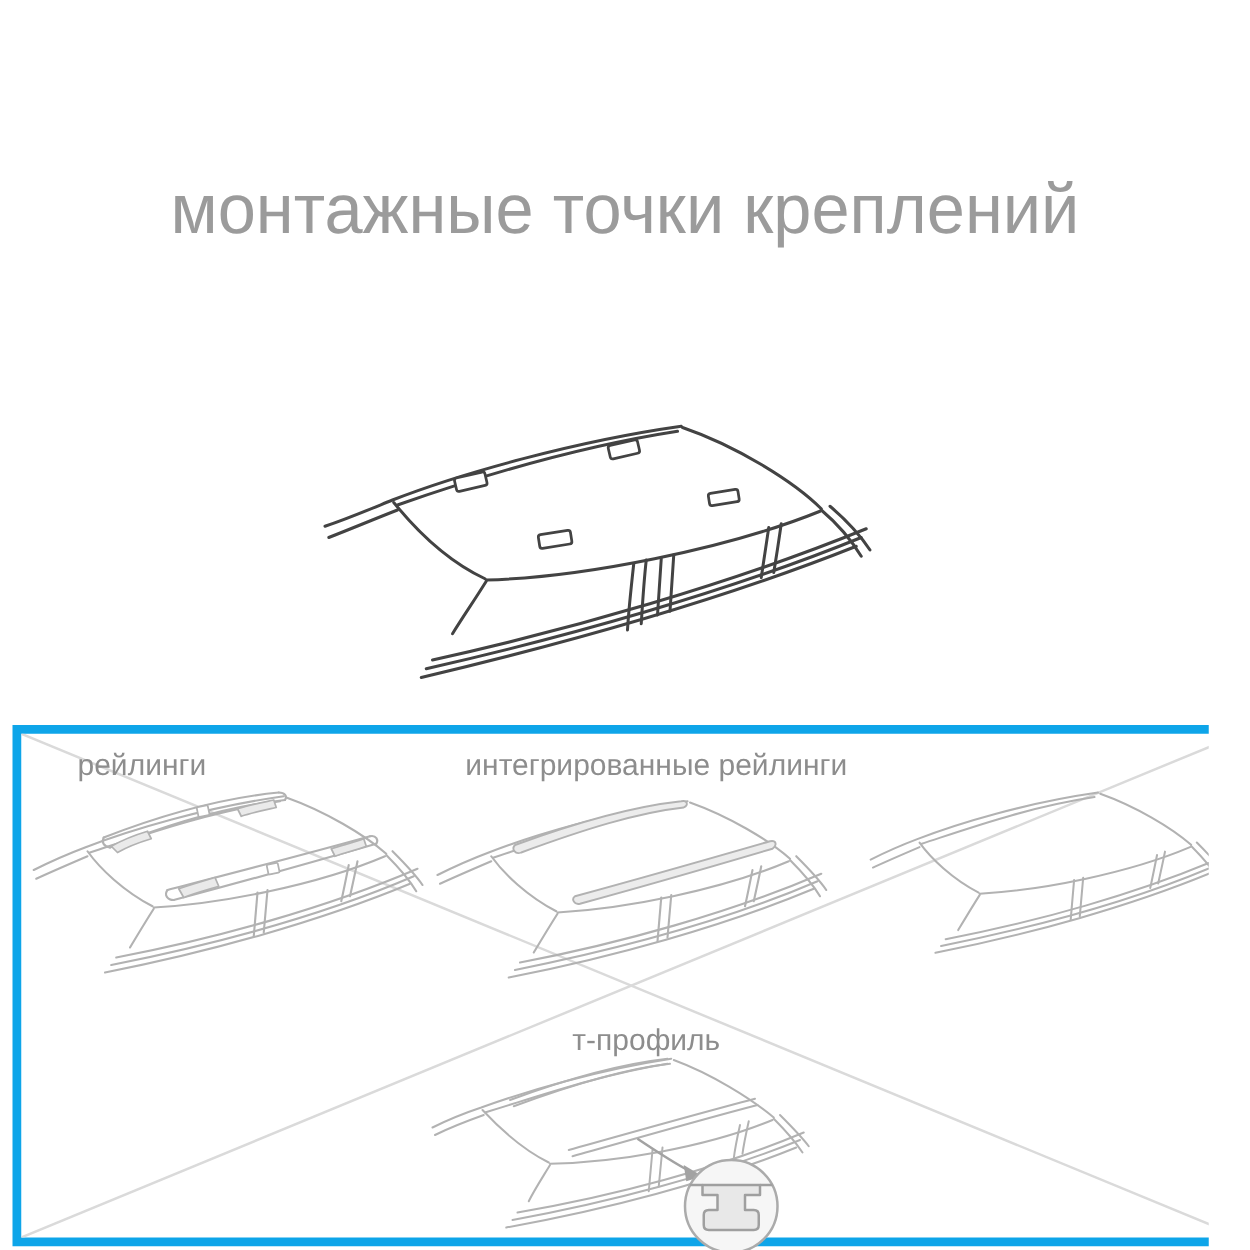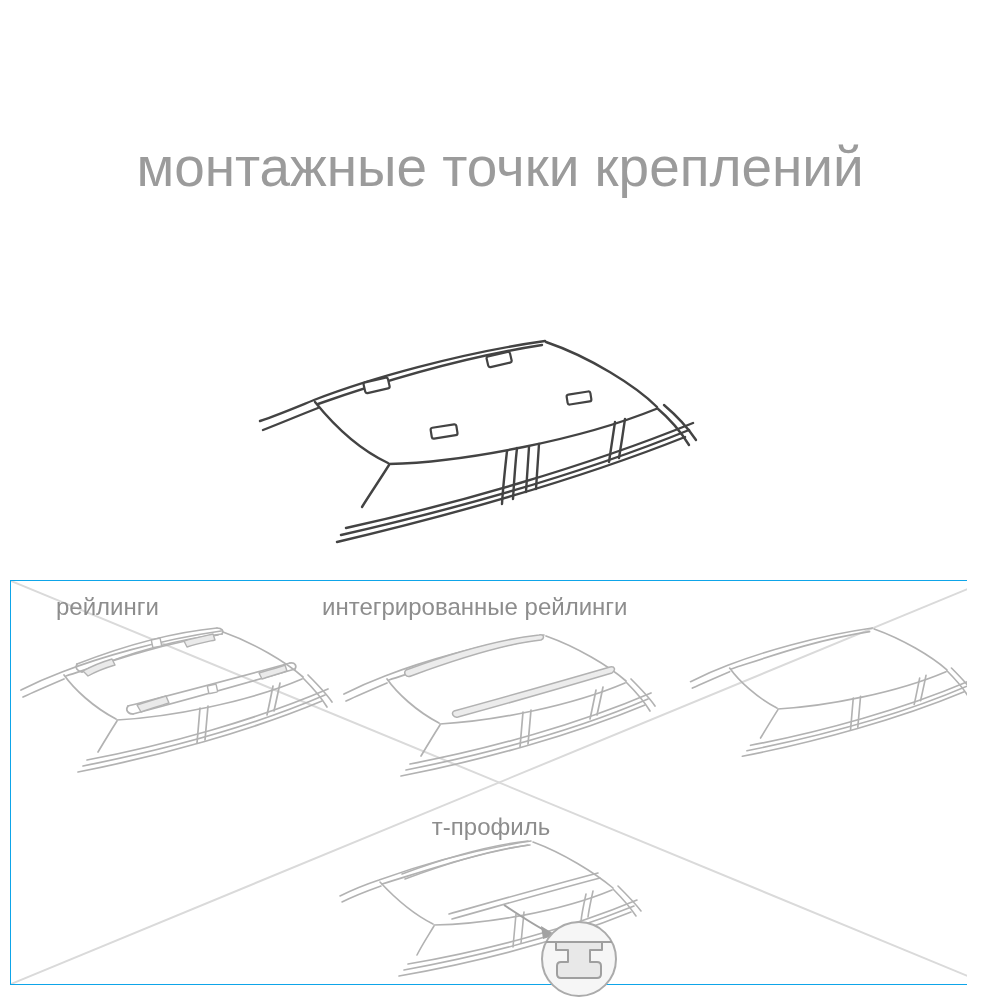--- a/index.html
+++ b/index.html
@@ -3,27 +3,27 @@
 <meta charset="utf-8">
 <style>
   html,body{margin:0;padding:0;background:#ffffff;}
   .canvas{position:relative;width:967px;height:1000px;background:#ffffff;overflow:hidden;
           font-family:"Liberation Sans", sans-serif;}
   .title{position:absolute;left:0;top:136px;width:1000px;text-align:center;
          font-size:56px;line-height:62px;font-weight:400;color:#9b9b9b;
          letter-spacing:0px;transform:scaleX(0.98);margin:0;}
   .main-diagram{position:absolute;left:250px;top:328px;}
   .panel{position:absolute;left:10px;top:580px;width:976px;height:403px;
-         border:1px solid #0ea5e9;background:#ffffff;}
+         border:7px solid #0ea5e9;background:#ffffff;}
   .cross{position:absolute;left:0;top:0;}
   .variant-label{position:absolute;color:#8d8d8d;font-size:24px;line-height:28px;white-space:nowrap;}
   .lbl-rails{left:45px;top:12px;}
-  .lbl-integrated{left:311px;top:12px;width:330px;text-align:left;}
+  .lbl-integrated{left:343px;top:12px;width:330px;text-align:center;}
   .lbl-smooth{left:725px;top:10px;width:230px;text-align:center;}
-  .lbl-tprofile{left:390px;top:232px;width:180px;text-align:center;}
+  .lbl-tprofile{left:410px;top:232px;width:180px;text-align:center;}
   .fig{position:absolute;}
   .fig-rails{left:5px;top:38px;}
   .fig-integrated{left:328px;top:42px;}
   .fig-smooth{left:675px;top:36px;}
   .fig-tprofile{left:325px;top:248px;}
 </style>
 </head>
 <body>
 
 <div class="canvas">

